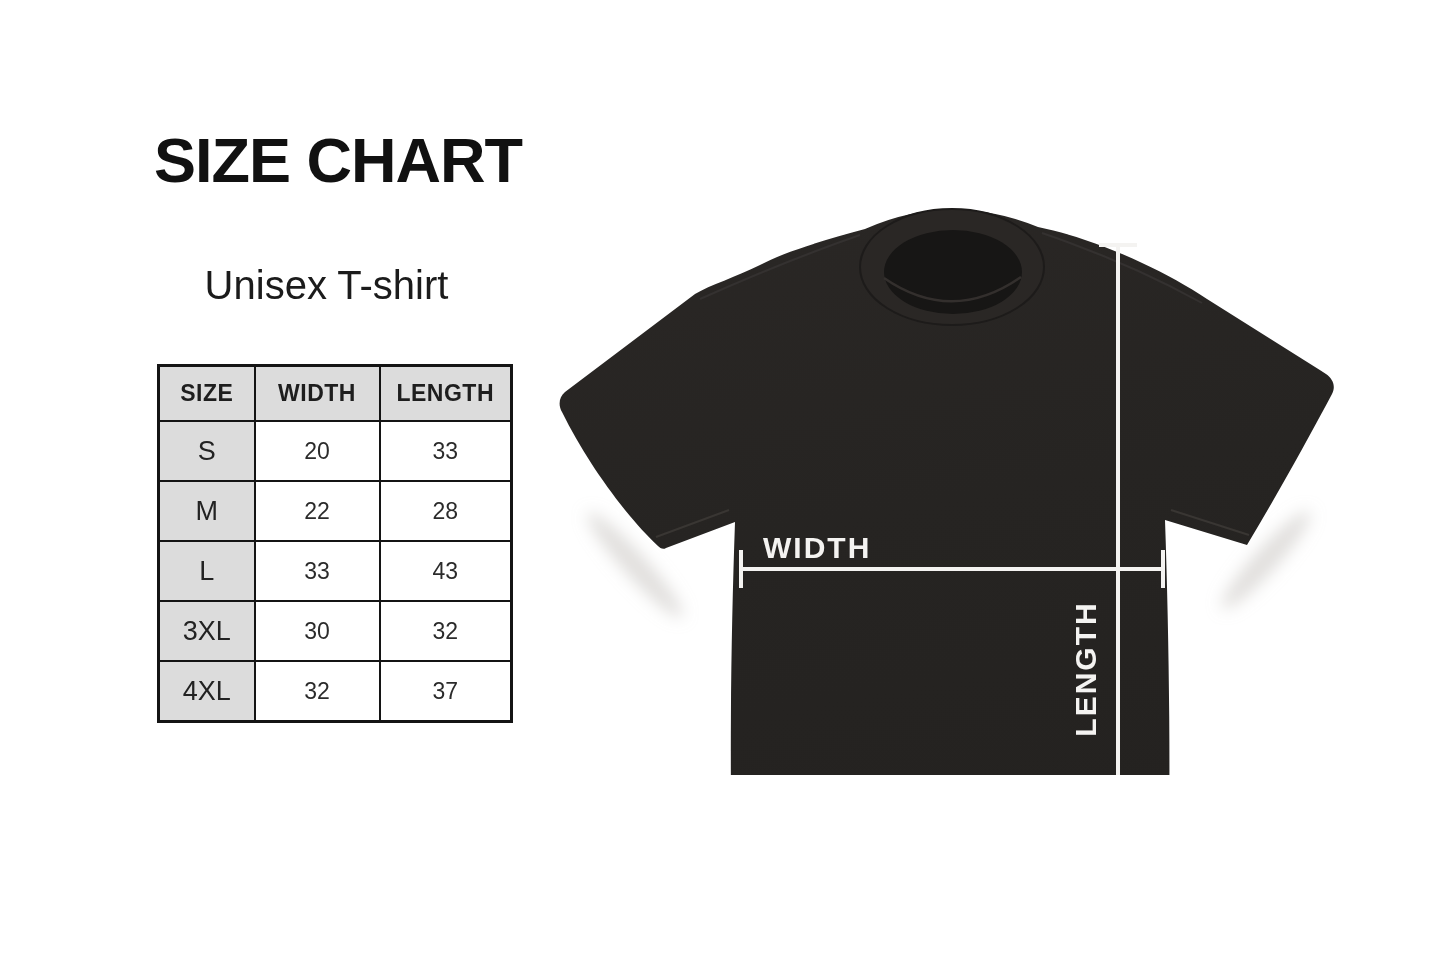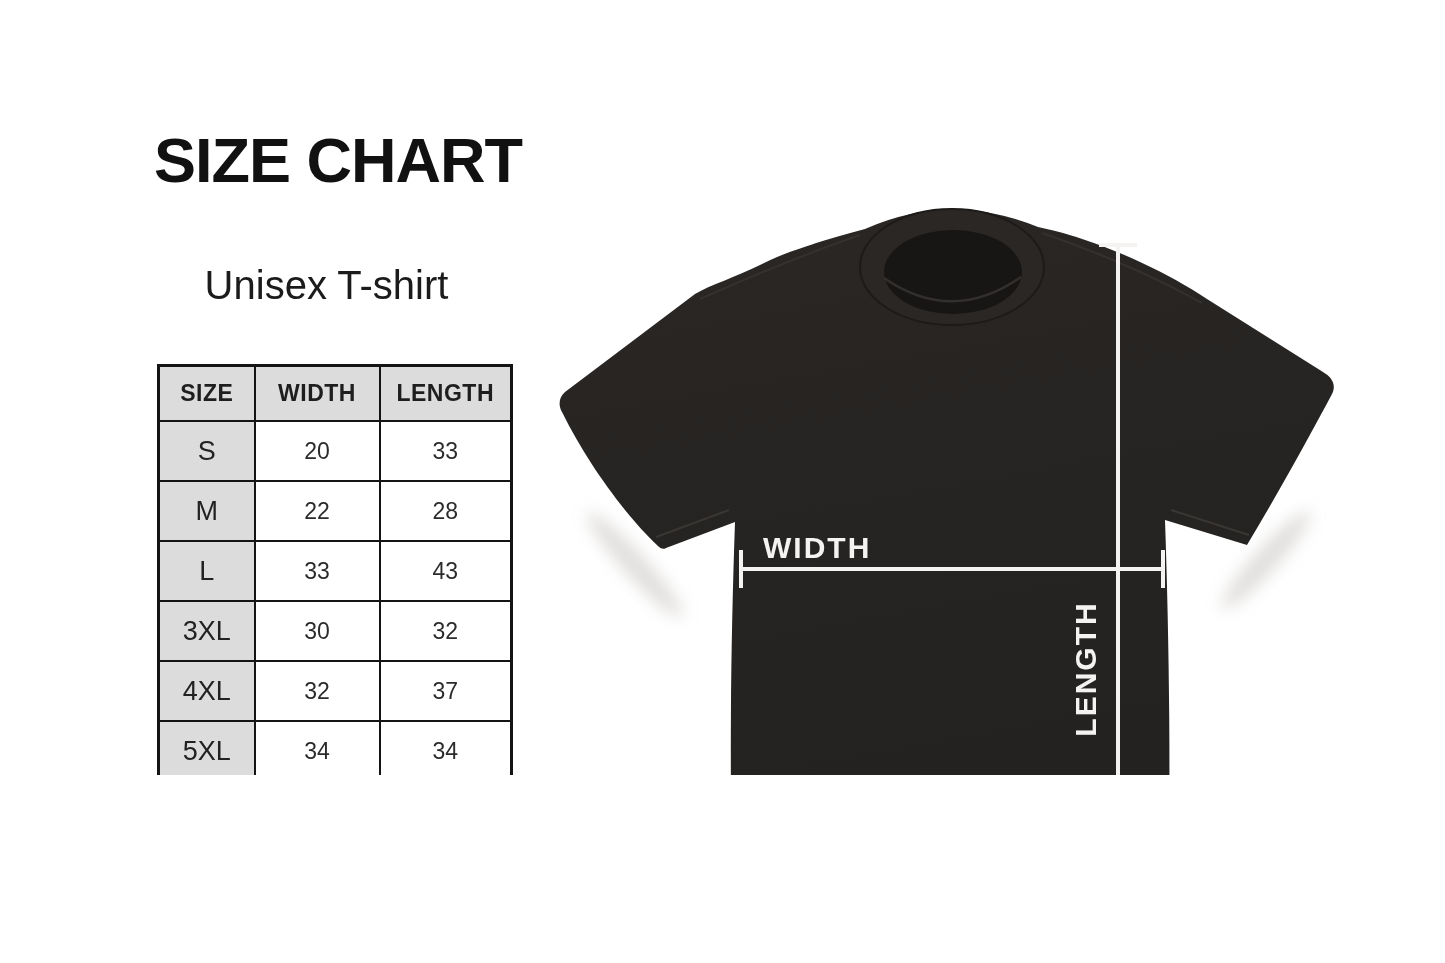--- a/index.html
+++ b/index.html
@@ -82,25 +82,20 @@
       <tr>
         <td class="size-col">3XL</td>
         <td>30</td>
         <td>32</td>
       </tr>
       <tr>
         <td class="size-col">4XL</td>
         <td>32</td>
         <td>37</td>
       </tr>
-      <tr>
-        <td class="size-col">5XL</td>
-        <td>34</td>
-        <td>34</td>
-      </tr>
     </tbody>
   </table>
 
   <svg class="shirt" width="800" height="800" viewBox="0 0 800 800">
     <defs>
       <linearGradient id="shirtg" x1="0" y1="0" x2="0.2" y2="1">
         <stop offset="0" stop-color="#2a2725"></stop>
         <stop offset="0.5" stop-color="#262422"></stop>
         <stop offset="1" stop-color="#242220"></stop>
       </linearGradient>

